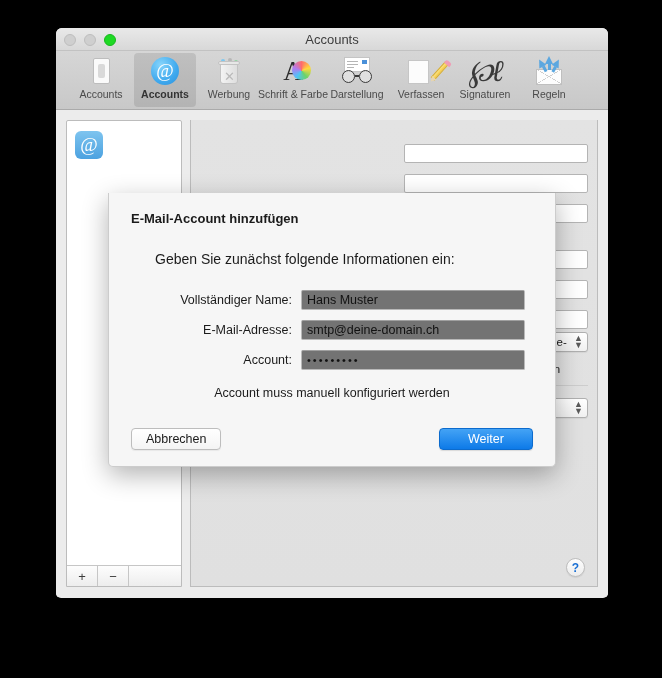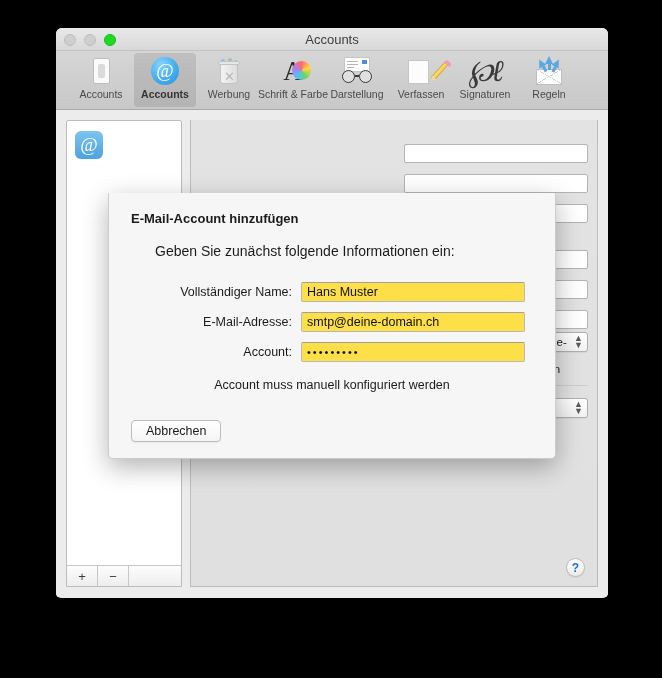--- a/index.html
+++ b/index.html
@@ -357,21 +357,21 @@
     border-top: none;
     border-radius: 0 0 5px 5px;
     box-shadow: 0 8px 26px rgba(0,0,0,0.30);
     padding: 18px 22px 16px 22px;
     z-index: 20;
   }
   .sheet-title {
     font-size: 13px;
     font-weight: bold;
     color: #1b1b1b;
-    margin-bottom: 17px;
+    margin-bottom: 25px;
   }
   .sheet-sub {
     font-size: 14px;
     color: #1b1b1b;
     margin: 0 0 23px 24px;
   }
   .sheet-row {
     display: flex;
     align-items: center;
     justify-content: flex-start;
@@ -380,21 +380,21 @@
   .sheet-label {
     width: 161px;
     text-align: right;
     font-size: 12.5px;
     color: #1b1b1b;
     margin-right: 9px;
   }
   .sheet-input {
     width: 224px;
     height: 20px;
-    background: #fde047;
+    background: #737373;
     border: 1px solid #b9b9b9;
     border-top-color: #a0a0a0;
     border-radius: 2px;
     font-size: 12.5px;
     color: #111;
     padding: 0 5px;
     line-height: 18px;
     letter-spacing: 0;
   }
   .sheet-input.pw { letter-spacing: 2px; font-size: 11px; }
@@ -613,17 +613,18 @@
 
       <div class="sheet-row">
         <span class="sheet-label">Account:</span>
         <div class="sheet-input pw">•••••••••</div>
       </div>
 
       <div class="sheet-status">Account muss manuell konfiguriert werden</div>
 
       <div class="sheet-buttons">
         <div class="btn secondary">Abbrechen</div>
+        <div class="btn primary">Weiter</div>
       </div>
     </div>
 
   </div>
 </div>
 
 </body></html>

